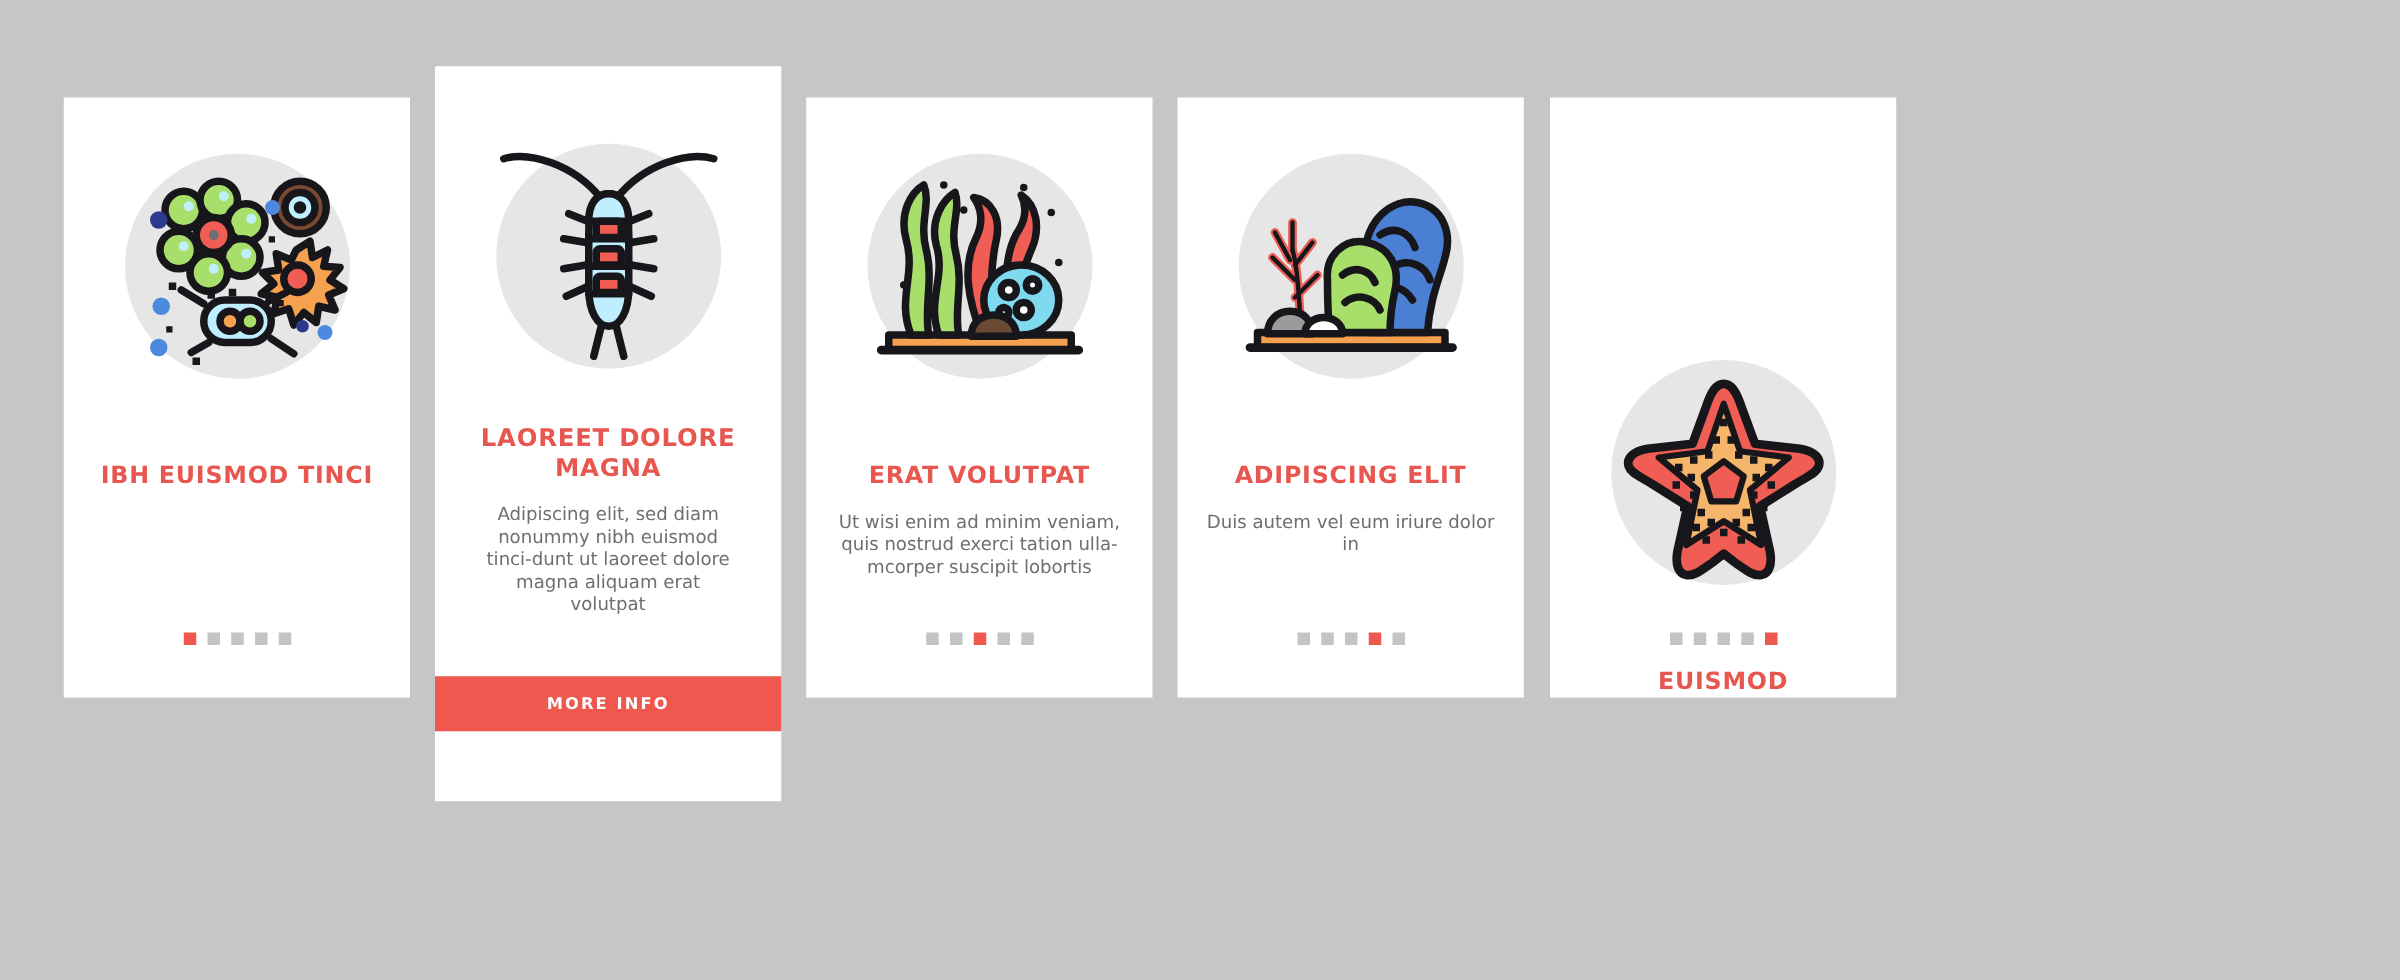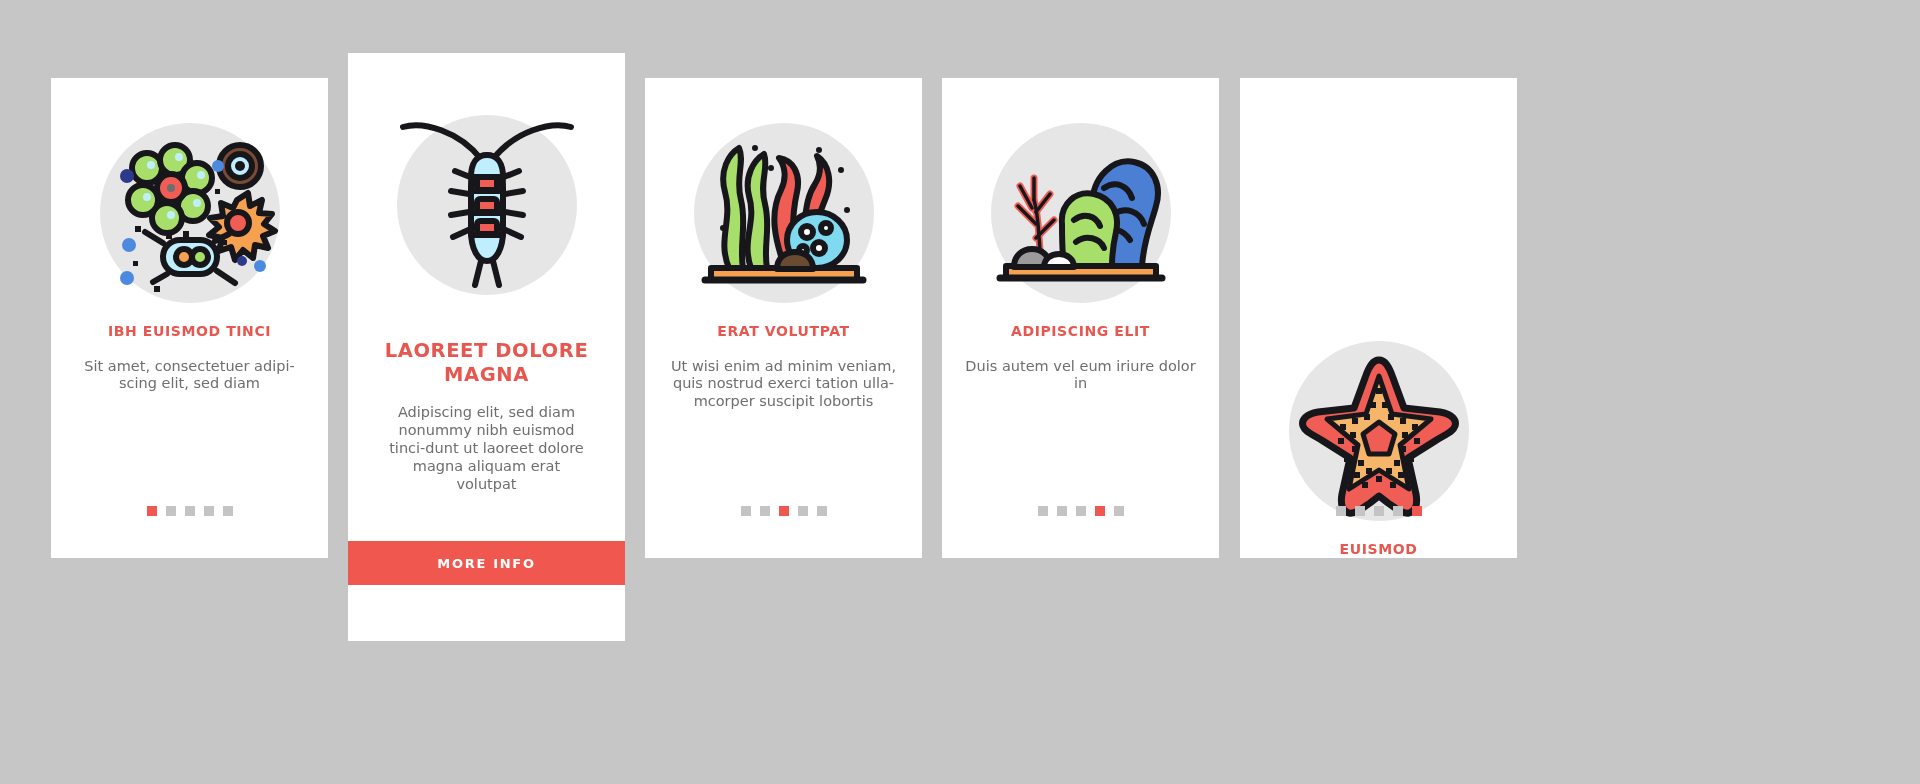--- a/index.html
+++ b/index.html
@@ -51,23 +51,23 @@
     display: flex;
     align-items: center;
     justify-content: center;
     position: relative;
   }
   .card-featured .icon-wrap { margin-top: 62px; }
 
   .icon-wrap svg { overflow: visible; display:block; }
 
   .card-title {
-    margin-top: 20px;
+    margin-top: 66px;
     color: #e8574f;
-    font-size: 14px;
+    font-size: 19px;
     font-weight: bold;
     letter-spacing: 0.6px;
     text-align: center;
     line-height: 1.25;
     padding: 0 10px;
     text-transform: uppercase;
   }
   .card-featured .card-title {
     margin-top: 44px;
     font-size: 19.5px;
@@ -164,21 +164,20 @@
           <rect x="28" y="133" width="5" height="5" fill="#17171b" stroke="none"></rect>
           <rect x="61" y="105" width="6" height="6" fill="#17171b" stroke="none"></rect>
           <rect x="78" y="103" width="6" height="6" fill="#17171b" stroke="none"></rect>
           <rect x="49" y="158" width="6" height="6" fill="#17171b" stroke="none"></rect>
           <rect x="117" y="112" width="5" height="5" fill="#17171b" stroke="none"></rect>
           <rect x="110" y="61" width="5" height="5" fill="#17171b" stroke="none"></rect>
         </g>
       </svg>
     </div>
     <div class="card-title">IBH EUISMOD TINCI</div>
-    <div class="card-body">Sit amet, consectetuer adipi-scing elit, sed diam</div>
     <div class="dots">
       <span class="dot active"></span>
       <span class="dot"></span>
       <span class="dot"></span>
       <span class="dot"></span>
       <span class="dot"></span>
     </div>
   </div>
 
   <div class="card card-featured c2">

